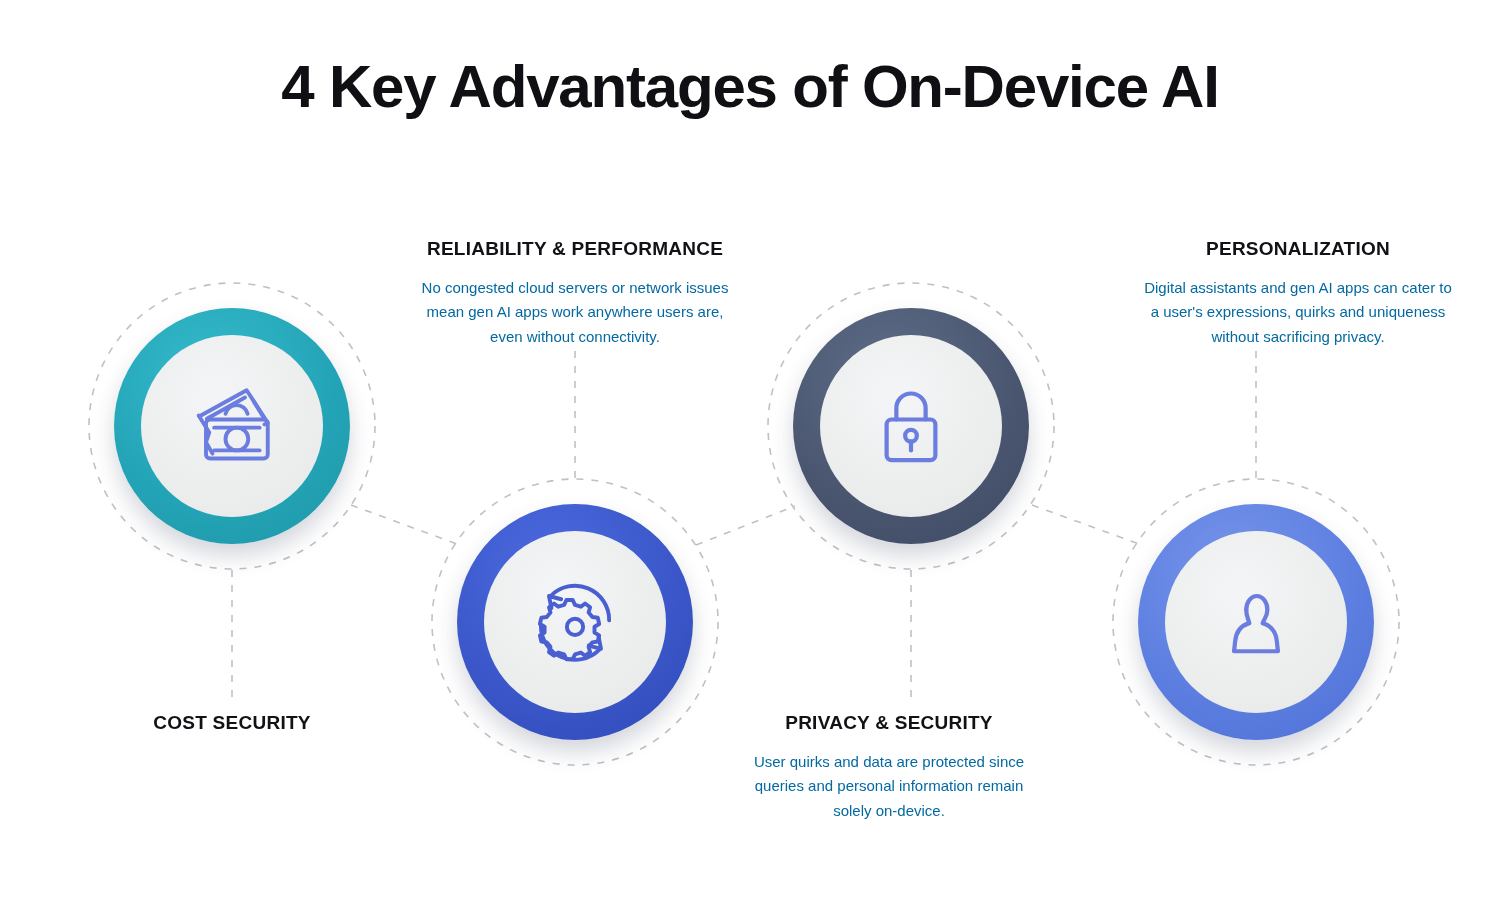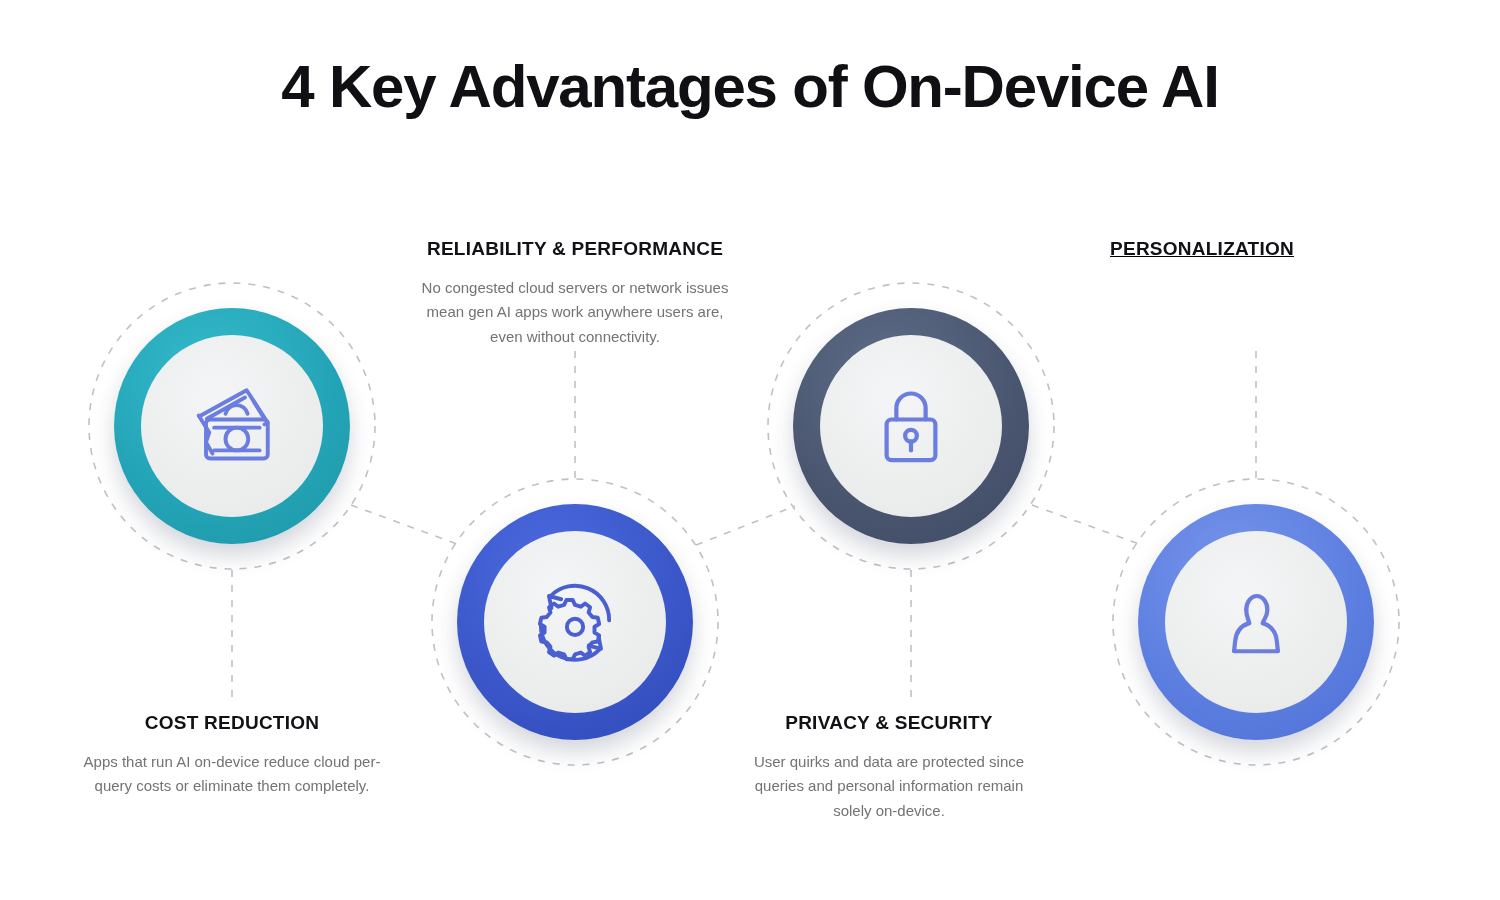--- a/index.html
+++ b/index.html
@@ -93,21 +93,21 @@
     font-size: 19px;
     font-weight: 700;
     letter-spacing: 0.25px;
     color: #111116;
     margin: 0 0 13px 0;
     white-space: nowrap;
   }
   .block .body {
     font-size: 15px;
     line-height: 1.62;
-    color: #737373;
+    color: #0369a1;
     margin: 16px;
     font-weight: 400;
   }
 </style>
 </head>
 <body>
 
 <div id="canvas">
 
   <div id="page-title">4 Key Advantages of On-Device AI</div>
@@ -176,31 +176,31 @@
     <div class="inner">
       <svg viewBox="0 0 64 64" fill="none" stroke="#6C7DE0" stroke-width="2.6" stroke-linejoin="round" stroke-linecap="round">
         <path d="M26 24.5 a6.5 8.5 0 0 1 13 0 c0 5 -2.8 6.5 -2.8 8.2"></path>
         <path d="M27.8 32.7 c0 -1.7 -1.8 -3.2 -1.8 -8.2"></path>
         <path d="M27.8 32.7 c-5.2 1.6 -8 5.2 -8.6 11 L18.5 50 h27 l-0.7 -6.3 c-0.6 -5.8 -3.4 -9.4 -8.6 -11"></path>
       </svg>
     </div>
   </div>
 
   <div class="block" style="left:62px; top:712px;">
-    <div class="heading">COST REDUCTION</div>
-    <div class="body">Apps that run AI on-device reduce cloud per-query costs or eliminate them completely.</div>
+    <div class="heading">COST SECURITY</div>
   </div>
 
   <div class="block" style="left:405px; top:238px;">
     <div class="heading">RELIABILITY &amp; PERFORMANCE</div>
     <div class="body">No congested cloud servers or network issues mean gen AI apps work anywhere users are, even without connectivity.</div>
   </div>
 
   <div class="block" style="left:719px; top:712px;">
     <div class="heading">PRIVACY &amp; SECURITY</div>
     <div class="body">User quirks and data are protected since queries and personal information remain solely on-device.</div>
   </div>
 
-  <div class="block" style="left:1032px; top:238px;text-decoration:underline;">
+  <div class="block" style="left:1128px; top:238px;">
     <div class="heading">PERSONALIZATION</div>
+    <div class="body">Digital assistants and gen AI apps can cater to a user's expressions, quirks and uniqueness without sacrificing privacy.</div>
   </div>
 
 </div>
 
 </body></html>

